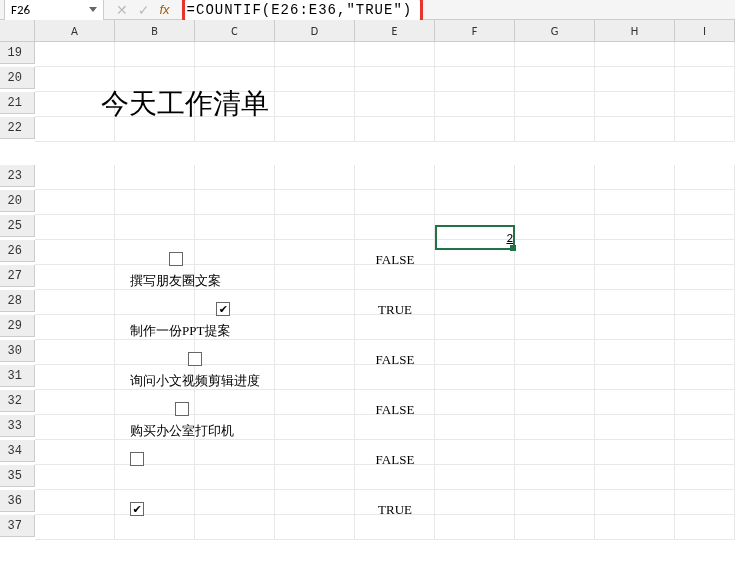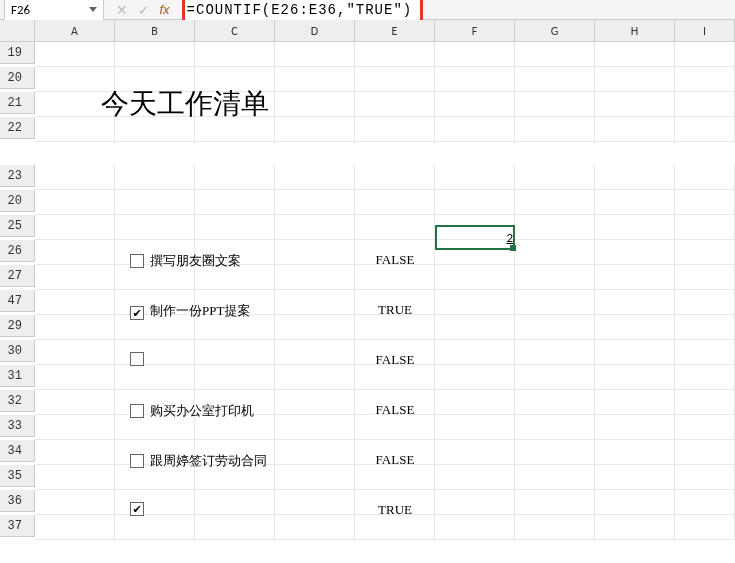--- a/index.html
+++ b/index.html
@@ -106,20 +106,21 @@
     font-weight: normal;
     white-space: nowrap;
   }
   .todo-item {
     position: absolute;
     display: flex;
     align-items: center;
     gap: 6px;
     white-space: nowrap;
     font-size: 13px;
+    flex-direction: column;
   }
   .chk {
     width: 14px; height: 14px;
     border: 1px solid #666;
     display: inline-flex;
     align-items: center;
     justify-content: center;
     font-size: 11px;
     line-height: 1;
     background: #fff;
@@ -270,21 +271,21 @@
     <div class="rowhdr">27</div>
     <div class="cell"></div>
     <div class="cell"></div>
     <div class="cell"></div>
     <div class="cell"></div>
     <div class="cell"></div>
     <div class="cell"></div>
     <div class="cell"></div>
     <div class="cell"></div>
     <div class="cell"></div>
-    <div class="rowhdr">47</div>
+    <div class="rowhdr">28</div>
     <div class="cell"></div>
     <div class="cell"></div>
     <div class="cell"></div>
     <div class="cell"></div>
     <div class="cell"></div>
     <div class="cell"></div>
     <div class="cell"></div>
     <div class="cell"></div>
     <div class="cell"></div>
     <div class="rowhdr">29</div>
@@ -385,28 +386,28 @@
     <div class="todo-item" style="left: 130px; top: 252px;">
     <span class="chk "></span>
     <span>撰写朋友圈文案</span>
     </div>
     <div class="todo-item" style="left: 130px; top: 302px; align-items: flex-end;">
     <span class="chk checked"></span>
     <span>制作一份PPT提案</span>
     </div>
     <div class="todo-item" style="left: 130px; top: 352px;">
     <span class="chk "></span>
+    <span>询问小文视频剪辑进度</span>
     </div>
     <div class="todo-item" style="left: 130px; top: 402px;">
     <span class="chk "></span>
     <span>购买办公室打印机</span>
     </div>
     <div class="todo-item" style="left: 130px; top: 452px;">
     <span class="chk "></span>
-    <span>跟周婷签订劳动合同</span>
     </div>
     <div class="todo-item" style="left: 130px; top: 502px;">
     <span class="chk checked"></span>
     </div>
   </div>
 <div id="vals">
     <div class="val-cell" style="left: 355px; top: 252px;">FALSE</div>
     <div class="val-cell" style="left: 355px; top: 302px;">TRUE</div>
     <div class="val-cell" style="left: 355px; top: 352px;">FALSE</div>
     <div class="val-cell" style="left: 355px; top: 402px;">FALSE</div>

